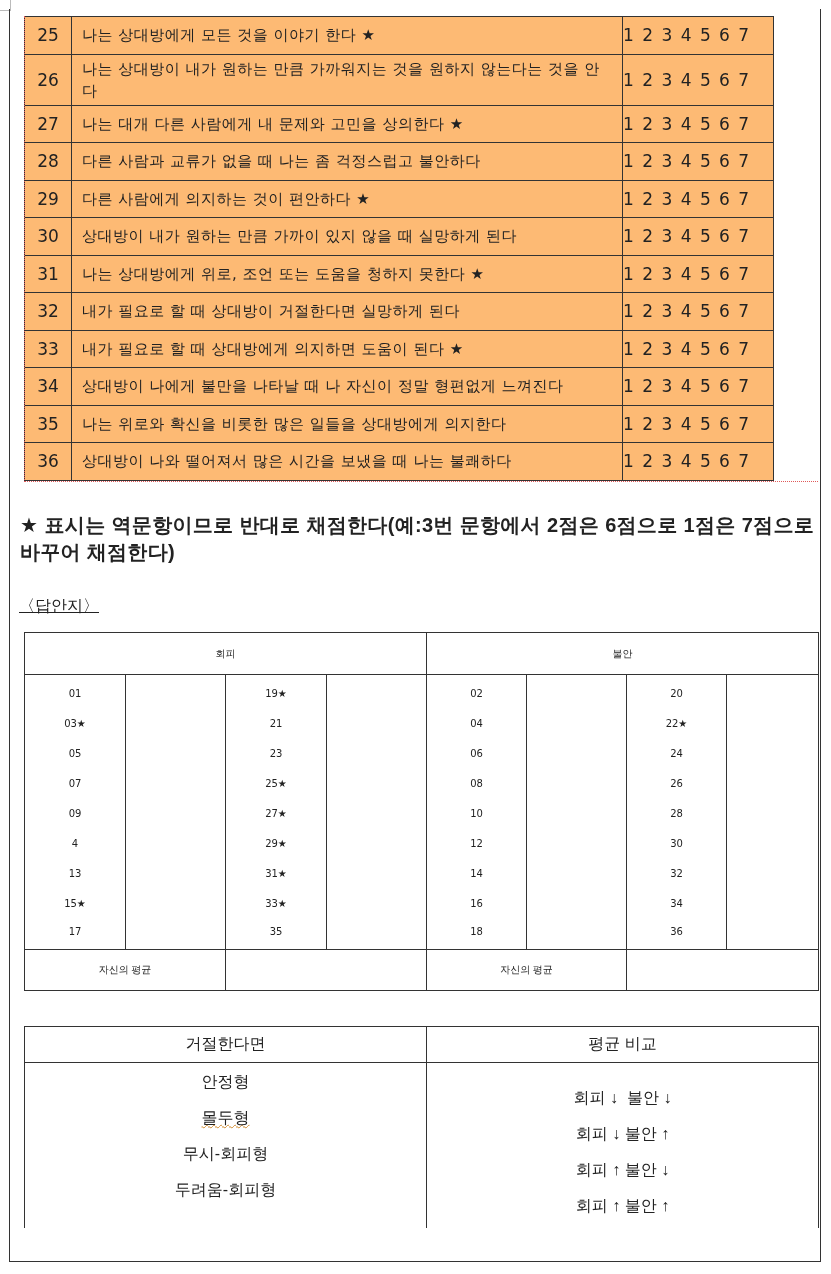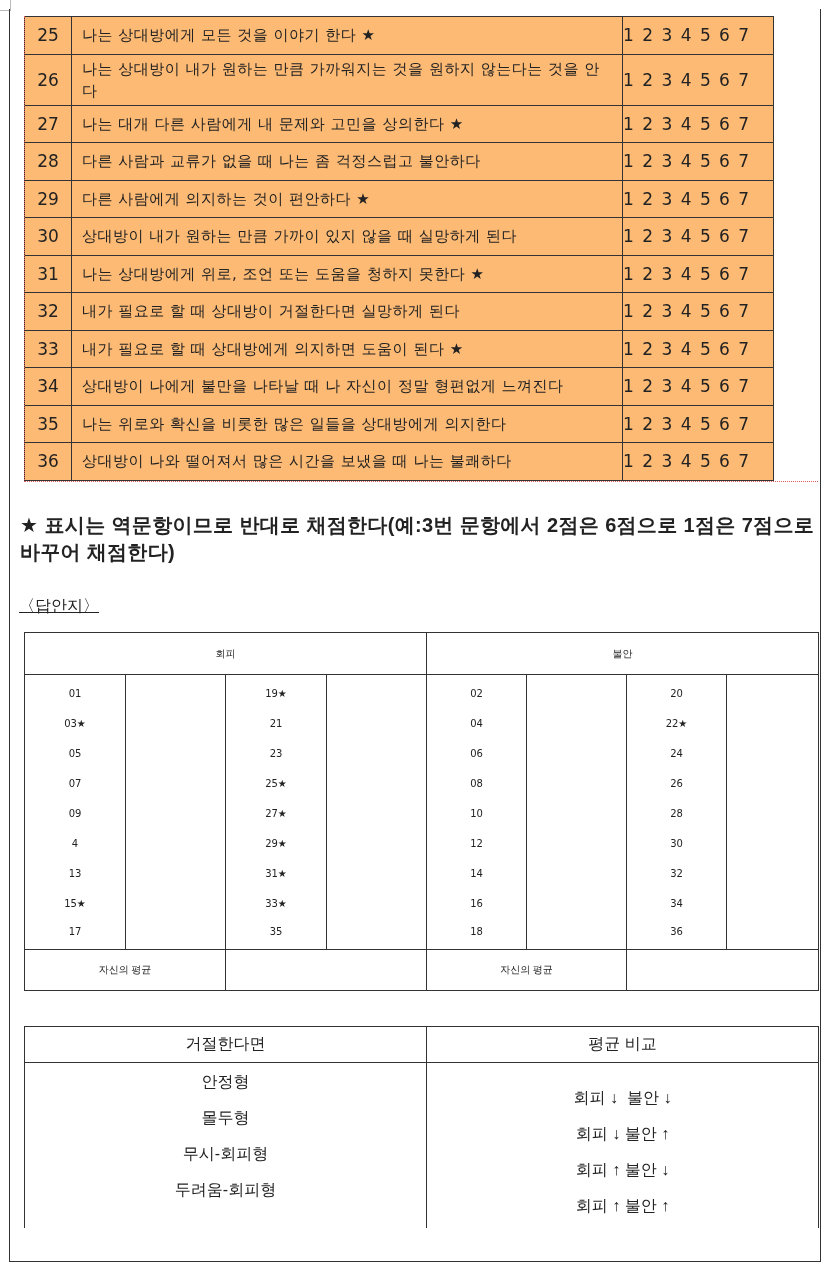--- a/index.html
+++ b/index.html
@@ -13,21 +13,21 @@
   .q-table { position:absolute; left:24px; top:16px; width:750px;
              border-collapse:collapse; table-layout:fixed; background:#fdba74; }
   .q-table td { border:1px solid #333; font-size:16px; padding:0; vertical-align:middle; }
   .q-table td.num { width:46px; text-align:center; font-size:17px; }
   .q-table td.text { padding:0 8px 0 10px; line-height:22px; font-size:15px; letter-spacing:0.5px; }
   .q-table td.scale { width:150px; text-align:left; font-size:17px; letter-spacing:1px; word-spacing:1px; white-space:nowrap; }
   .q-table tr { height:37.5px; }
   .q-table tr.tall { height:51px; }
   .q-dotted { position:absolute; left:24px; top:16px; width:794px; height:466px;
               border-left:1px dotted #e05a5a; border-bottom:1px dotted #e05a5a; box-sizing:border-box; pointer-events:none; }
-  .spell { text-decoration-style:wavy; text-decoration-color:#d08a2e; text-decoration-thickness:1px; }
+  .spell { text-decoration:underline; text-decoration-style:wavy; text-decoration-color:#d08a2e; text-decoration-thickness:1px; }
   .note { position:absolute; left:20px; top:512px; width:794px; font-size:20px; font-weight:bold;
           line-height:27px; font-family:"Liberation Sans","DejaVu Sans",sans-serif; letter-spacing:0.3px; text-align:justify; }
   .answer-label { position:absolute; left:19px; top:596px; font-size:16px;text-decoration:underline; }
   
   .a-table { position:absolute; left:24px; top:632px; width:794px; border-collapse:collapse; table-layout:fixed; }
   .a-table td { border:1px solid #333; text-align:center; font-size:10px; padding:6px; }
   .a-table .hdr td { height:29px; }
   .a-table .body td { vertical-align:top; padding-top:4px; }
   .a-table .item { line-height:30px; height:30px; }
   .a-table .foot td { height:28px;font-family:Liberation Serif, serif; }

